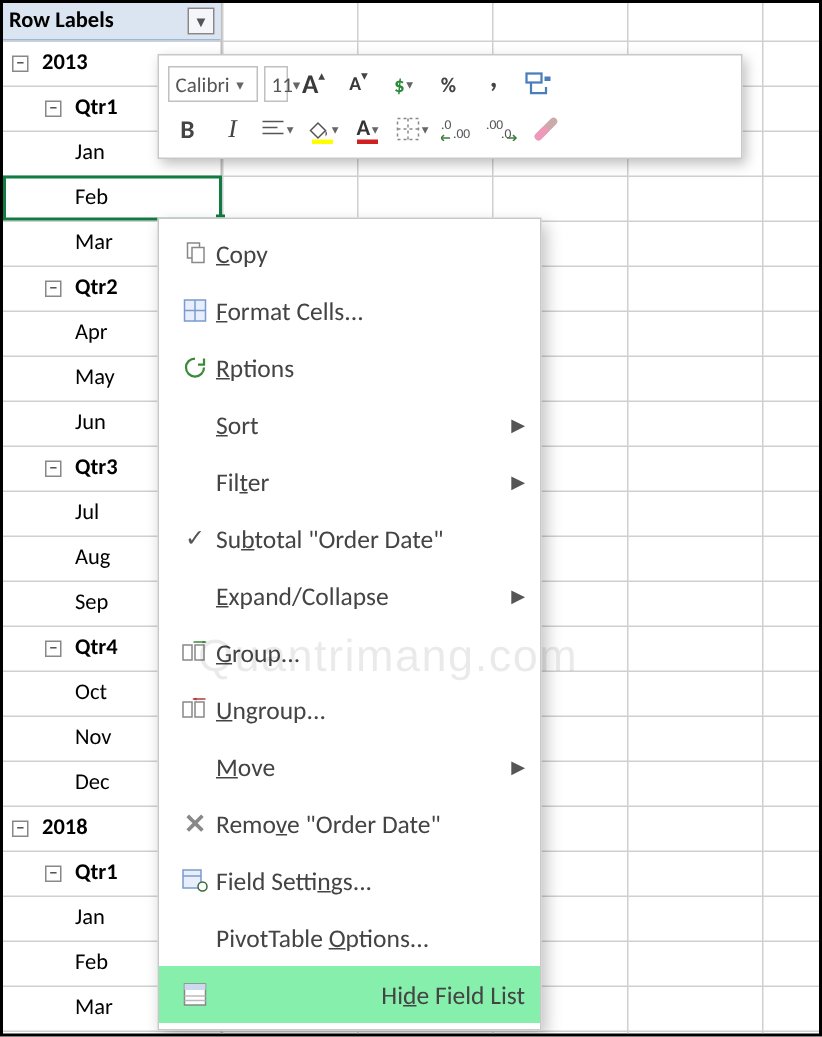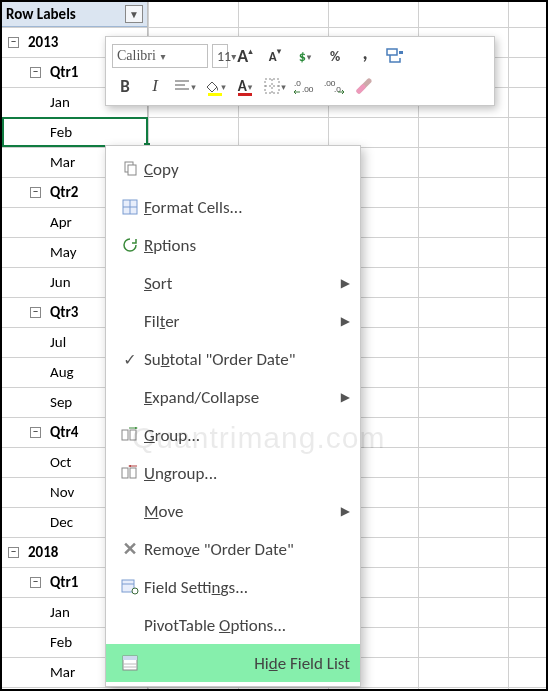--- a/index.html
+++ b/index.html
@@ -82,21 +82,21 @@
     box-shadow:2px 3px 8px rgba(0,0,0,.25);
     padding:4px 6px;
     font-size:14px;
   }
   .tb-row{display:flex;align-items:center;height:30px;gap:4px;}
   .combo{
     border:1px solid #c0c0c0;height:24px;display:flex;align-items:center;
     padding:0 4px;background:#fff;color:#555;
   }
   .combo .arr{width:14px;text-align:center;font-size:10px;color:#666;}
-  .fontbox{width:96px;font-family:Liberation Serif, serif;}
+  .fontbox{width:60px;}
   .sizebox{width:16px;}
   .ibtn{
     width:26px;height:26px;display:flex;align-items:center;justify-content:center;
     color:#444;position:relative;
   }
   .split .arr{font-size:9px;color:#666;margin-left:1px;}
   .bigA{font-size:18px;font-weight:bold;color:#3a3a3a;}
   .smA{font-size:13px;font-weight:bold;color:#3a3a3a;}
   .sup{font-size:9px;position:relative;top:-6px;}
   .money{color:#2a8a3a;font-weight:bold;}

